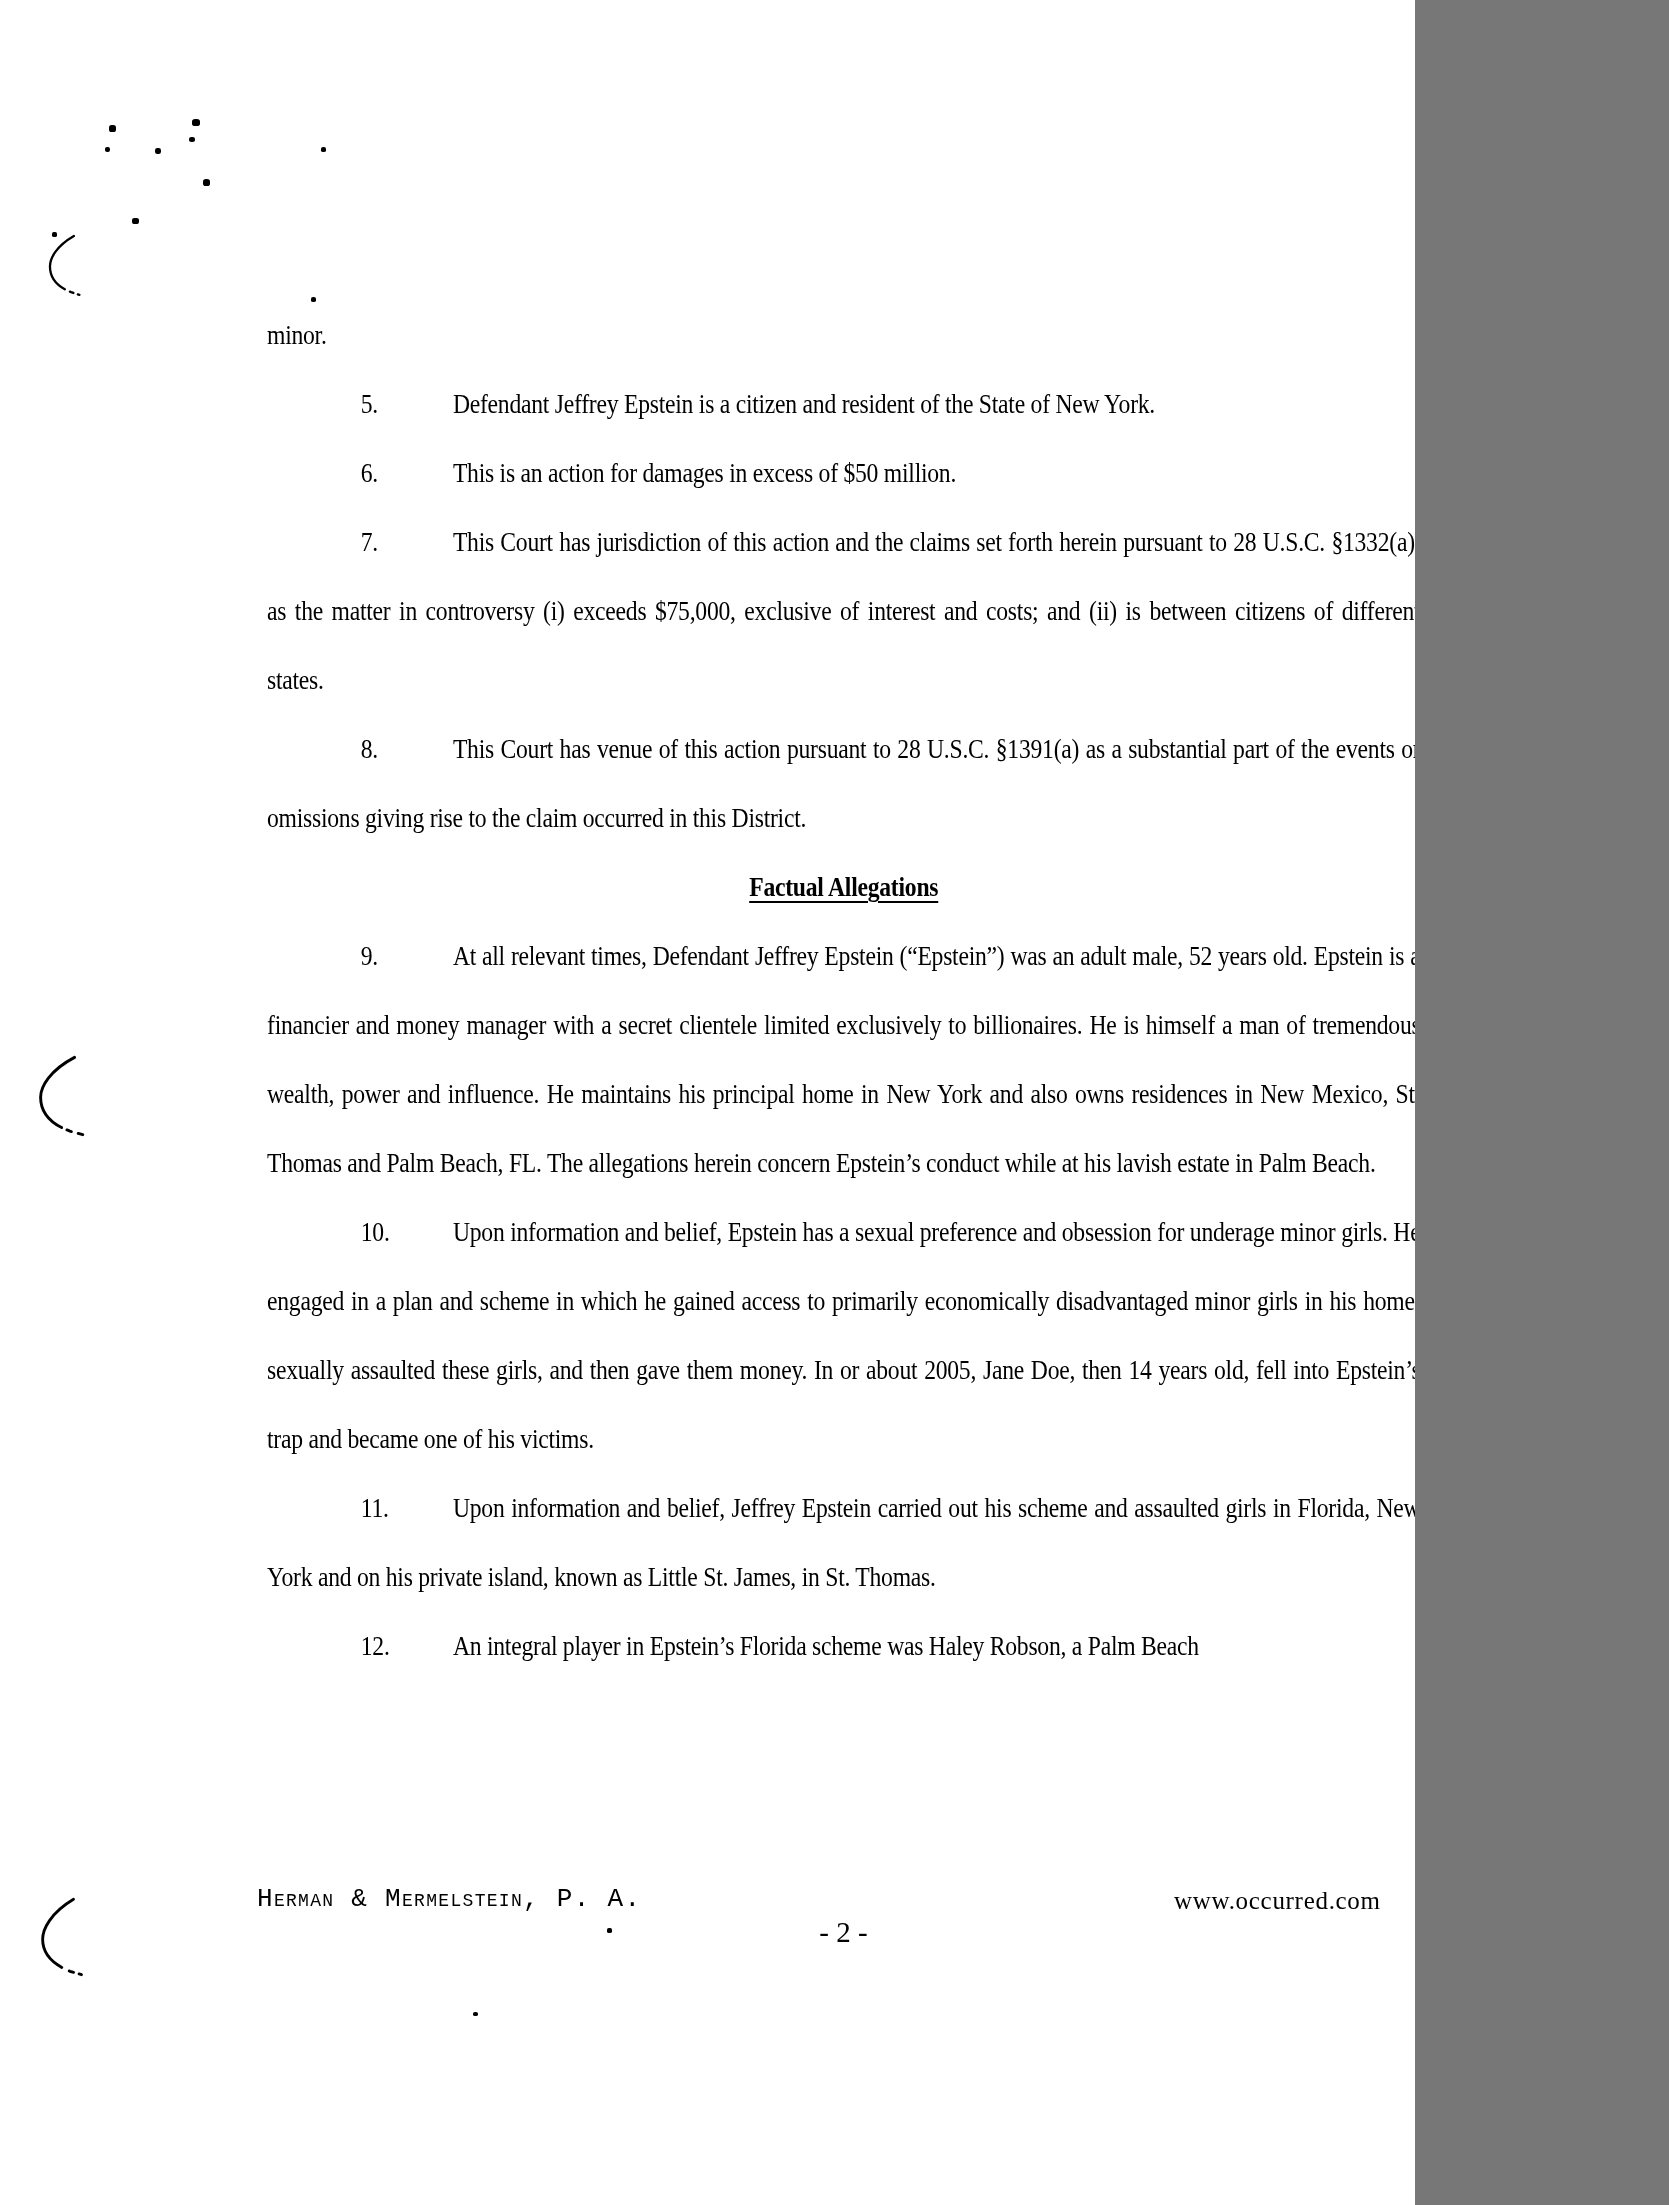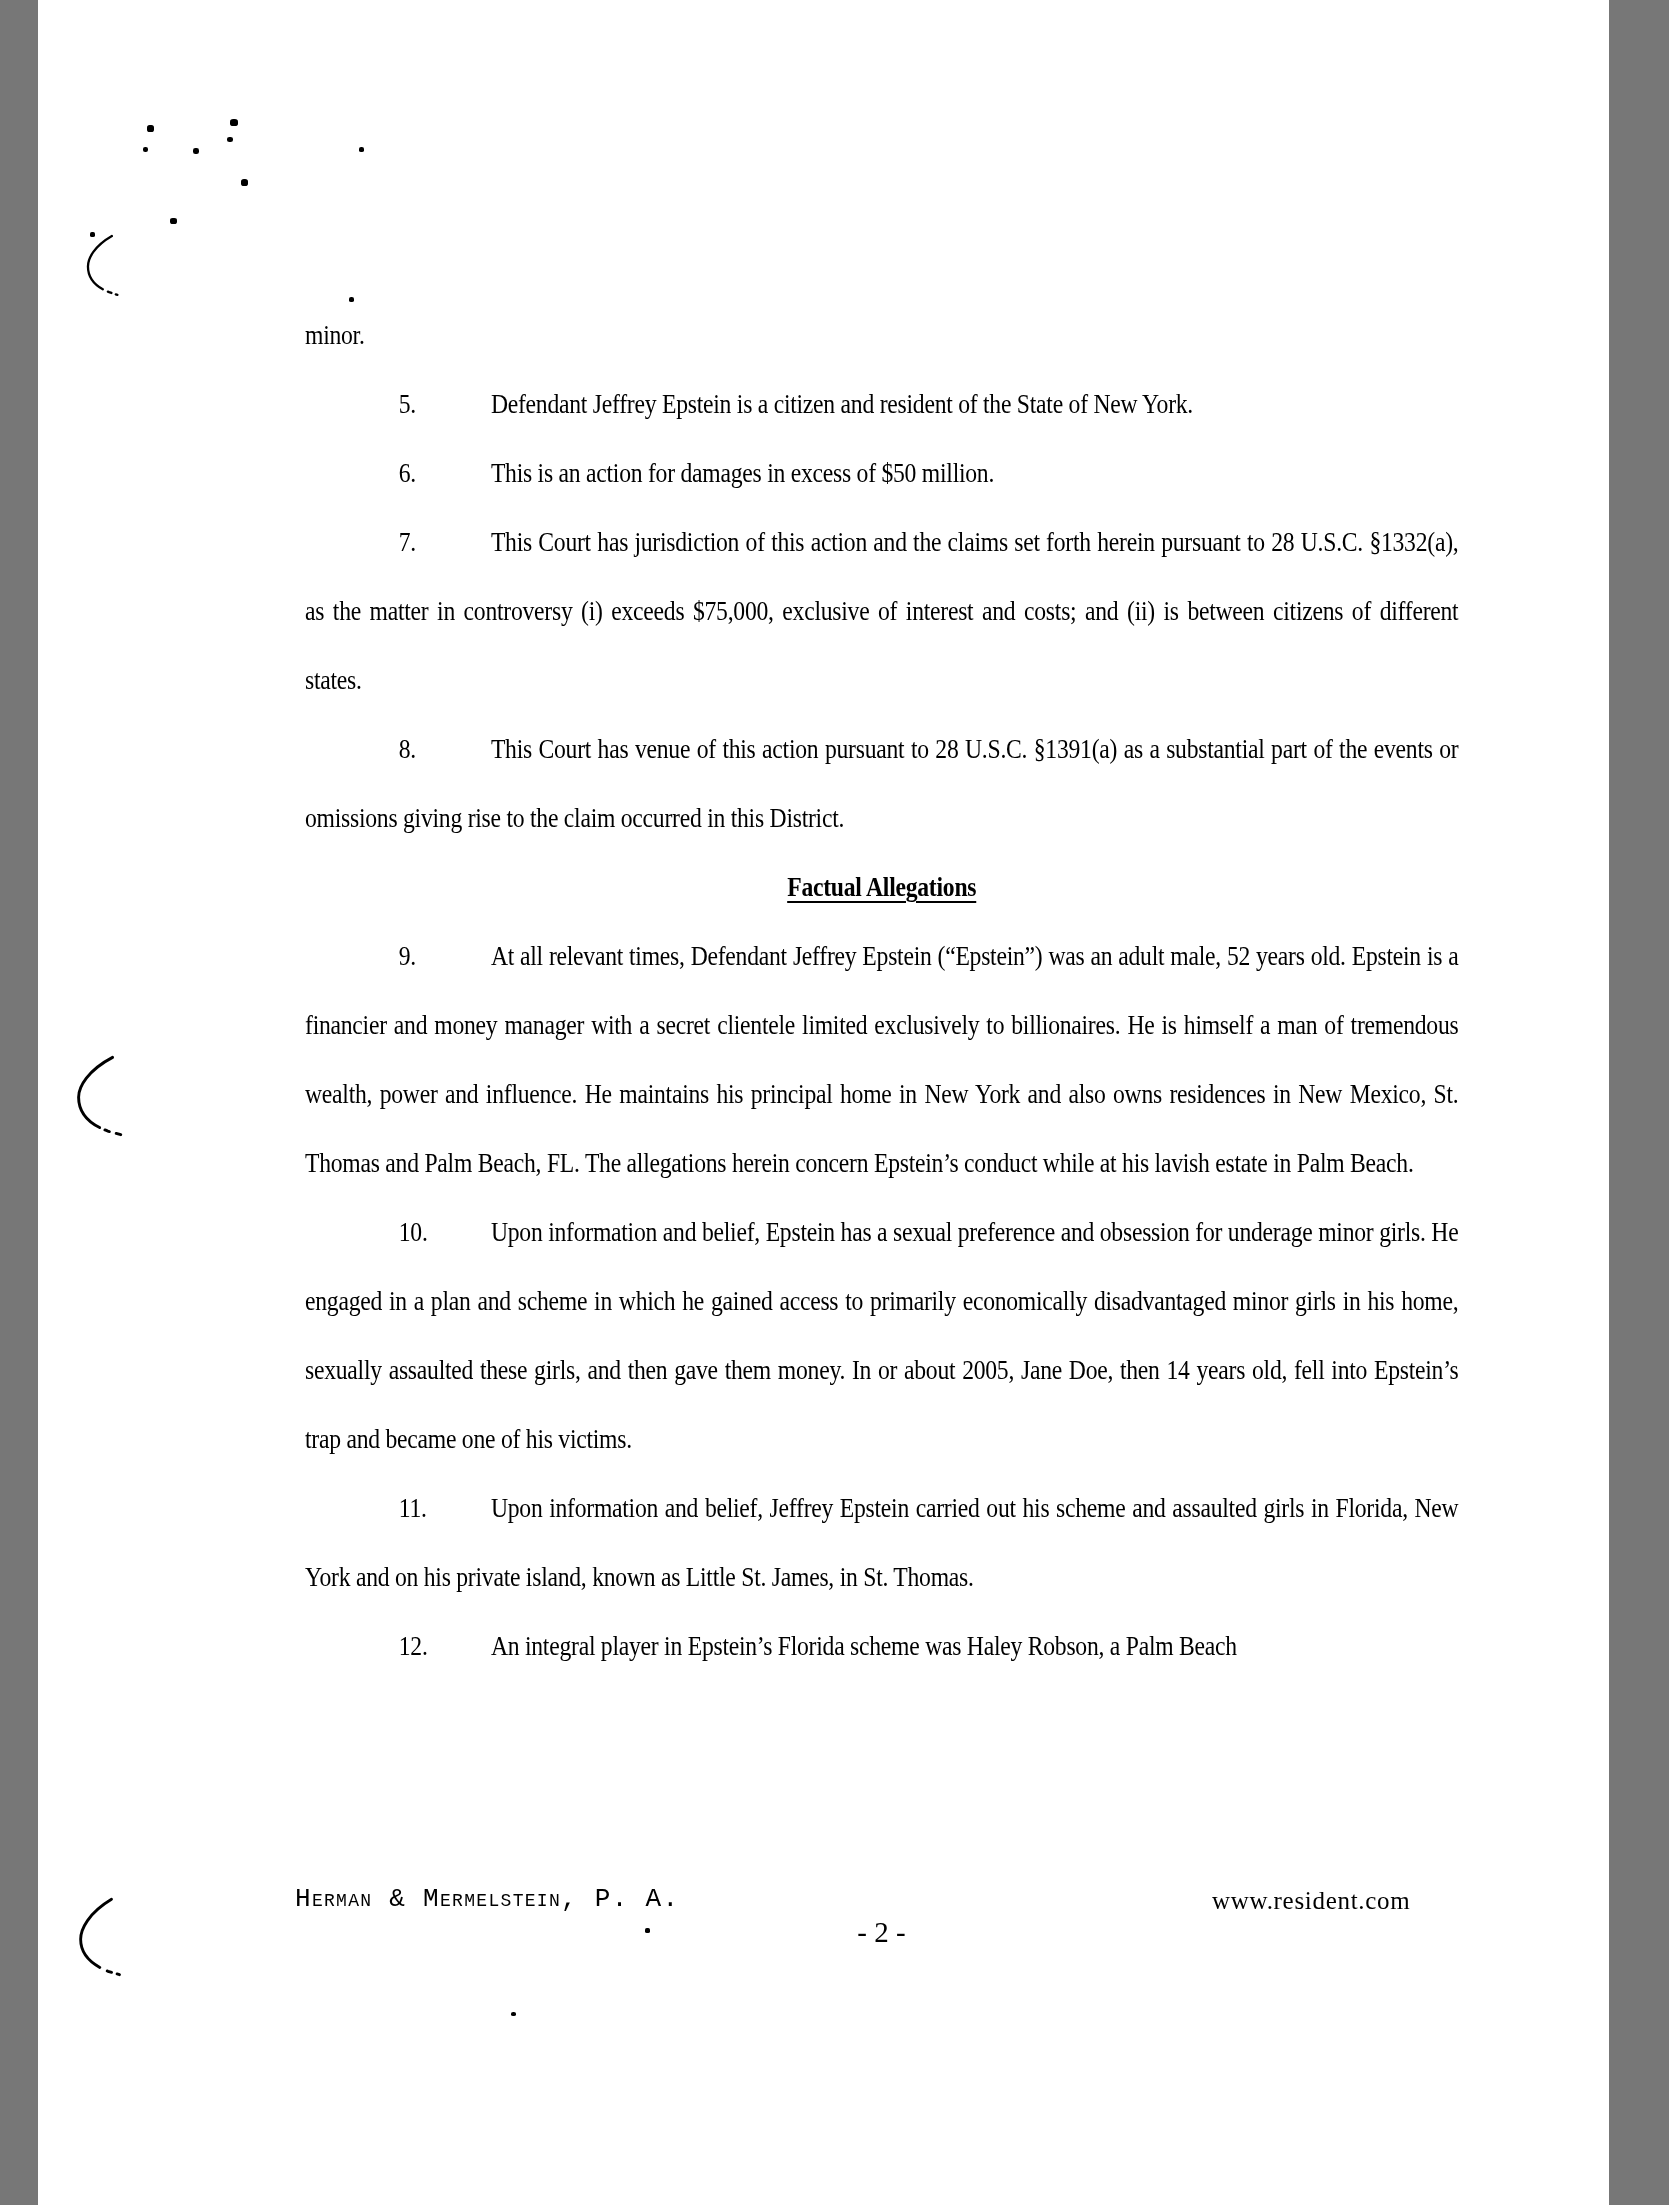--- a/index.html
+++ b/index.html
@@ -1,23 +1,22 @@
 <!DOCTYPE html>
 <html style="font-size:10.5px"><head>
 <meta charset="utf-8">
 <style>
   html,body{margin:0;padding:0;background:#777;}
   .page{
     position:relative;
-    width:1571px;height:2205px;
+    width:1415px;height:2205px;
     background:#ffffff;
     color:#000;
     overflow:hidden;
     font-family:"Liberation Serif","DejaVu Serif",serif;
-    margin-left:38px;
   }
   
   .text-block{
     position:absolute;
     left:267px;top:300px;
     width:1365px;
     transform:scaleX(0.845);
     transform-origin:left top;
     font-size:28px;
     line-height:69px;
@@ -127,18 +126,18 @@
     <p><span class="pnum">9.</span><span>At all relevant times, Defendant Jeffrey Epstein (“Epstein”) was an adult male, 52 years old. Epstein is a financier and money manager with a secret clientele limited exclusively to billionaires. He is himself a man of tremendous wealth, power and influence. He maintains his principal home in New York and also owns residences in New Mexico, St. Thomas and Palm Beach, FL. The allegations herein concern Epstein’s conduct while at his lavish estate in Palm Beach.</span></p>
 
     <p><span class="pnum">10.</span><span>Upon information and belief, Epstein has a sexual preference and obsession for underage minor girls. He engaged in a plan and scheme in which he gained access to primarily economically disadvantaged minor girls in his home, sexually assaulted these girls, and then gave them money. In or about 2005, Jane Doe, then 14 years old, fell into Epstein’s trap and became one of his victims.</span></p>
 
     <p><span class="pnum">11.</span><span>Upon information and belief, Jeffrey Epstein carried out his scheme and assaulted girls in Florida, New York and on his private island, known as Little St. James, in St. Thomas.</span></p>
 
     <p><span class="pnum">12.</span><span>An integral player in Epstein’s Florida scheme was Haley Robson, a Palm Beach</span></p>
   </div>
 
   <div class="footer-firm">Herman &amp; Mermelstein, P. A.</div>
-  <div class="footer-site">www.resident.com</div>
+  <div class="footer-site">www.occurred.com</div>
   <div class="page-num">- 2 -</div>
 
 
 </div>
 
 
 </body></html>

